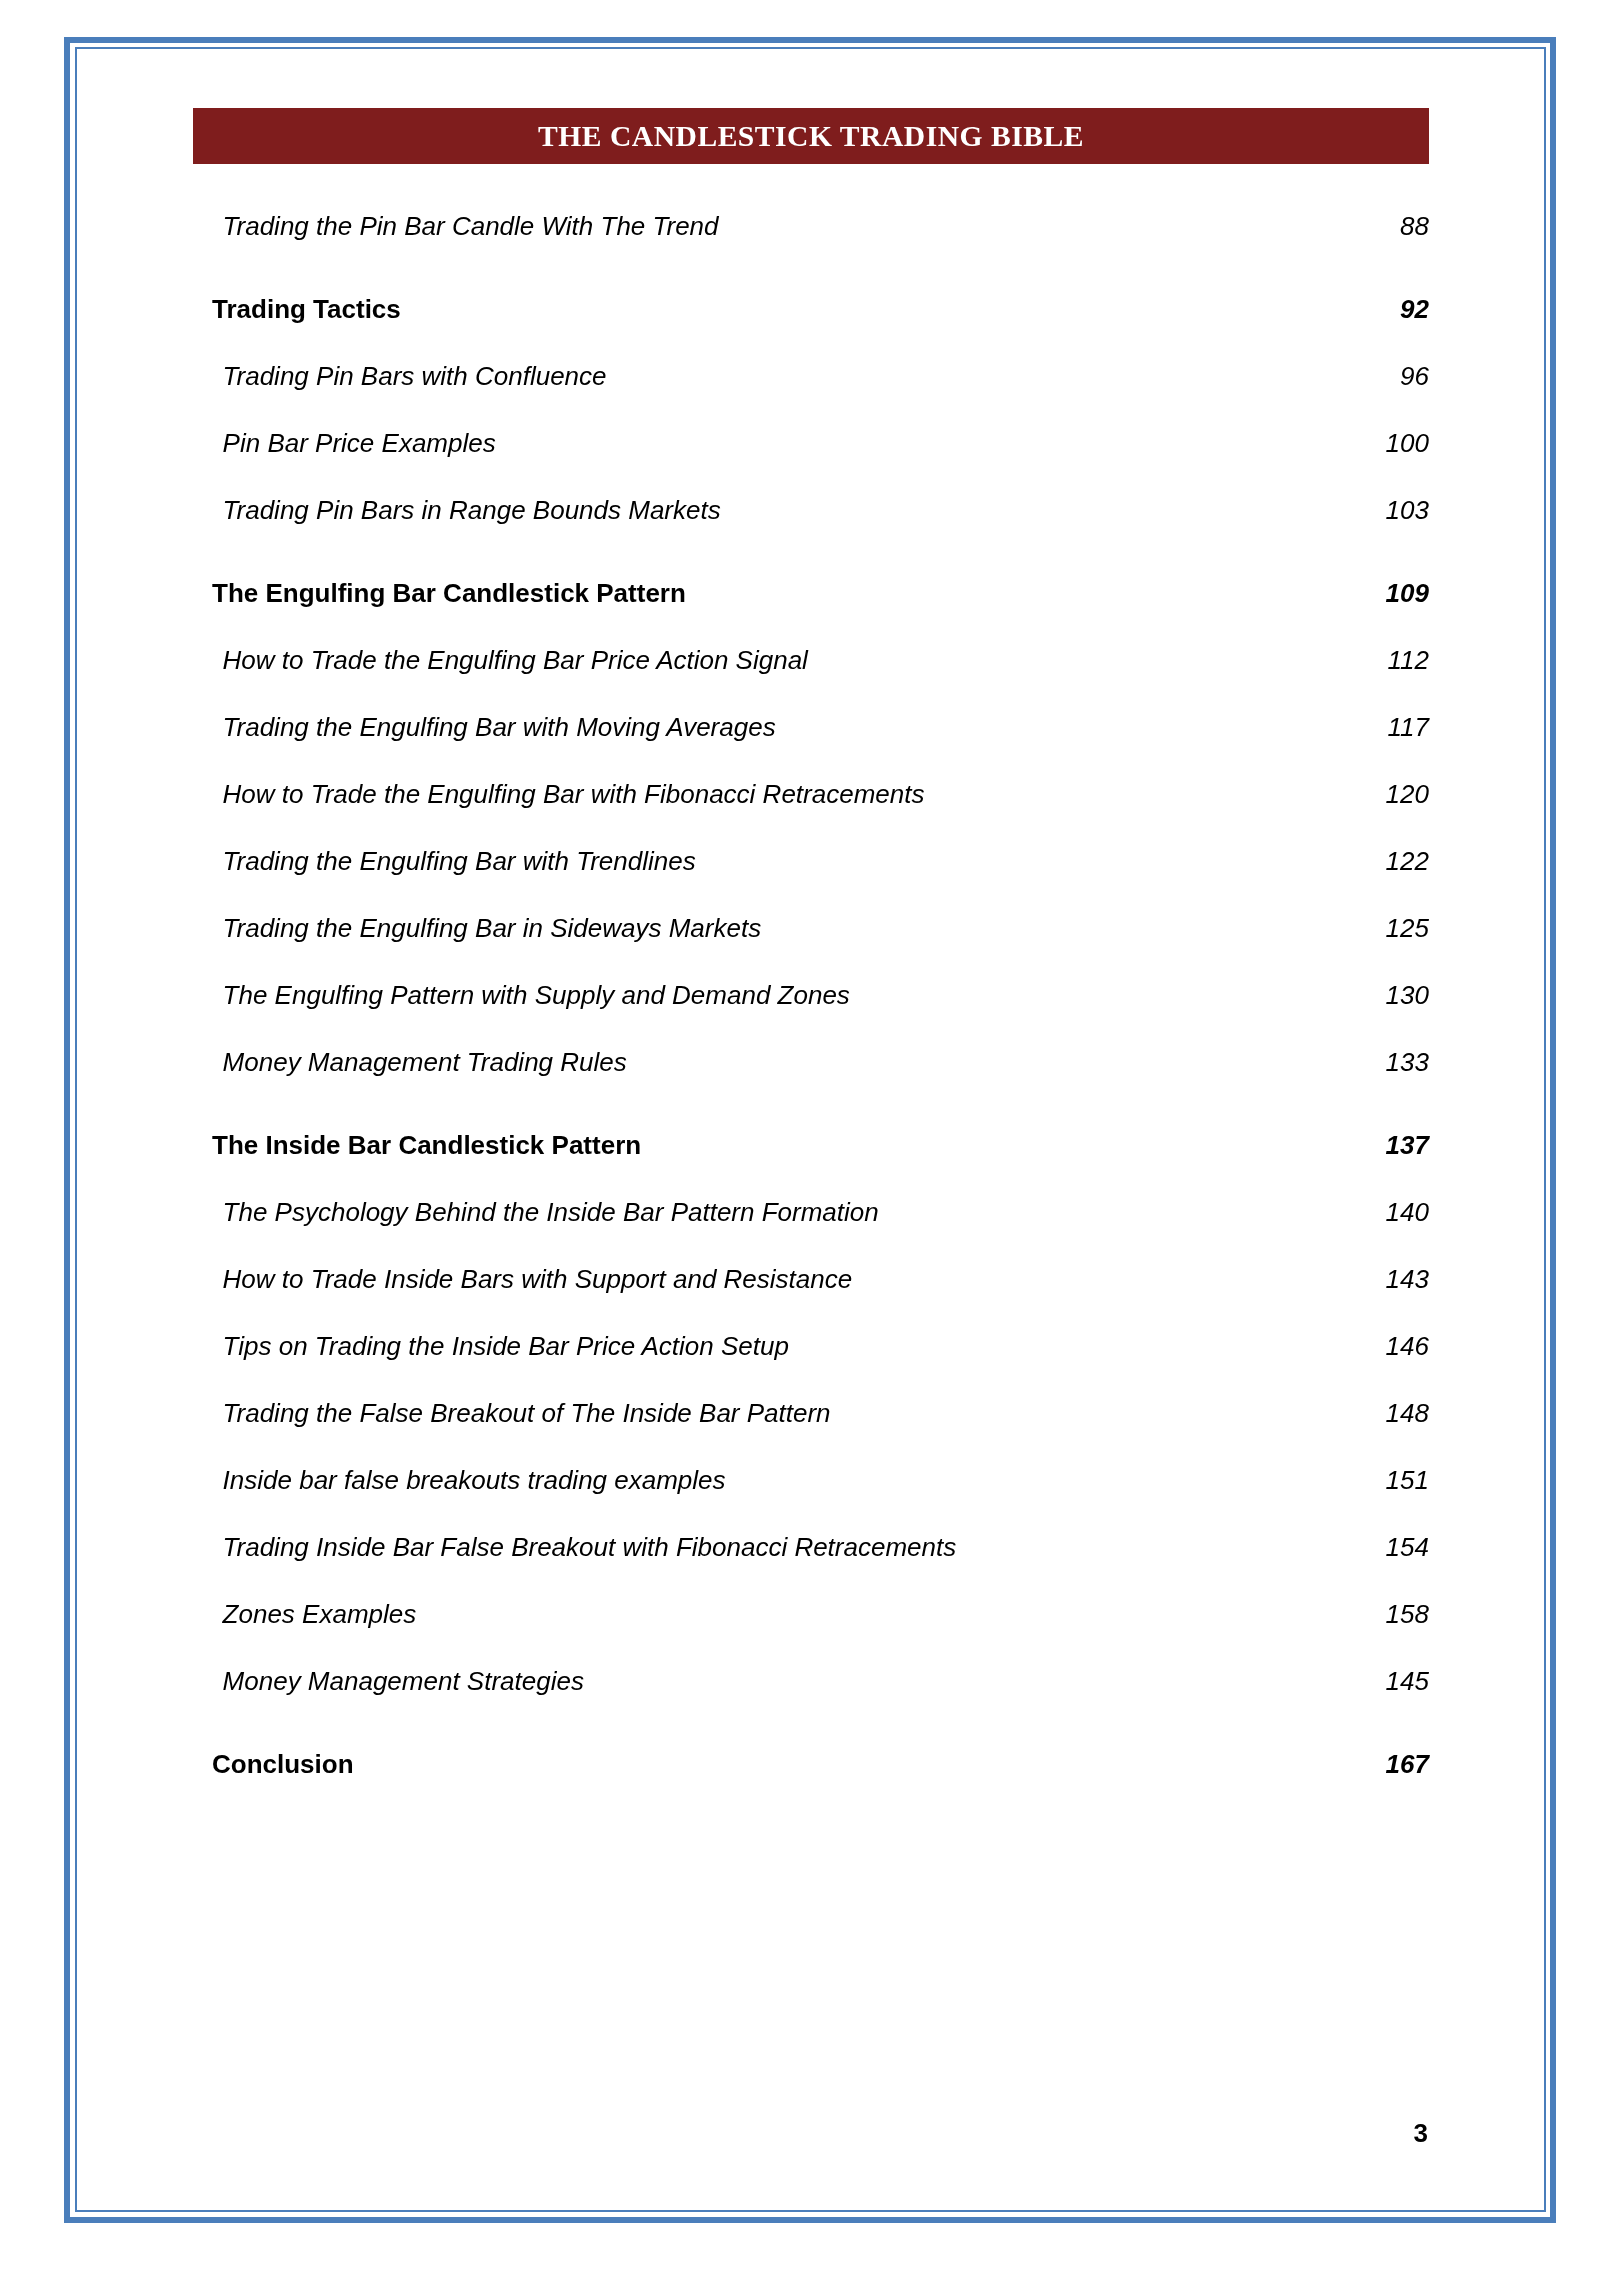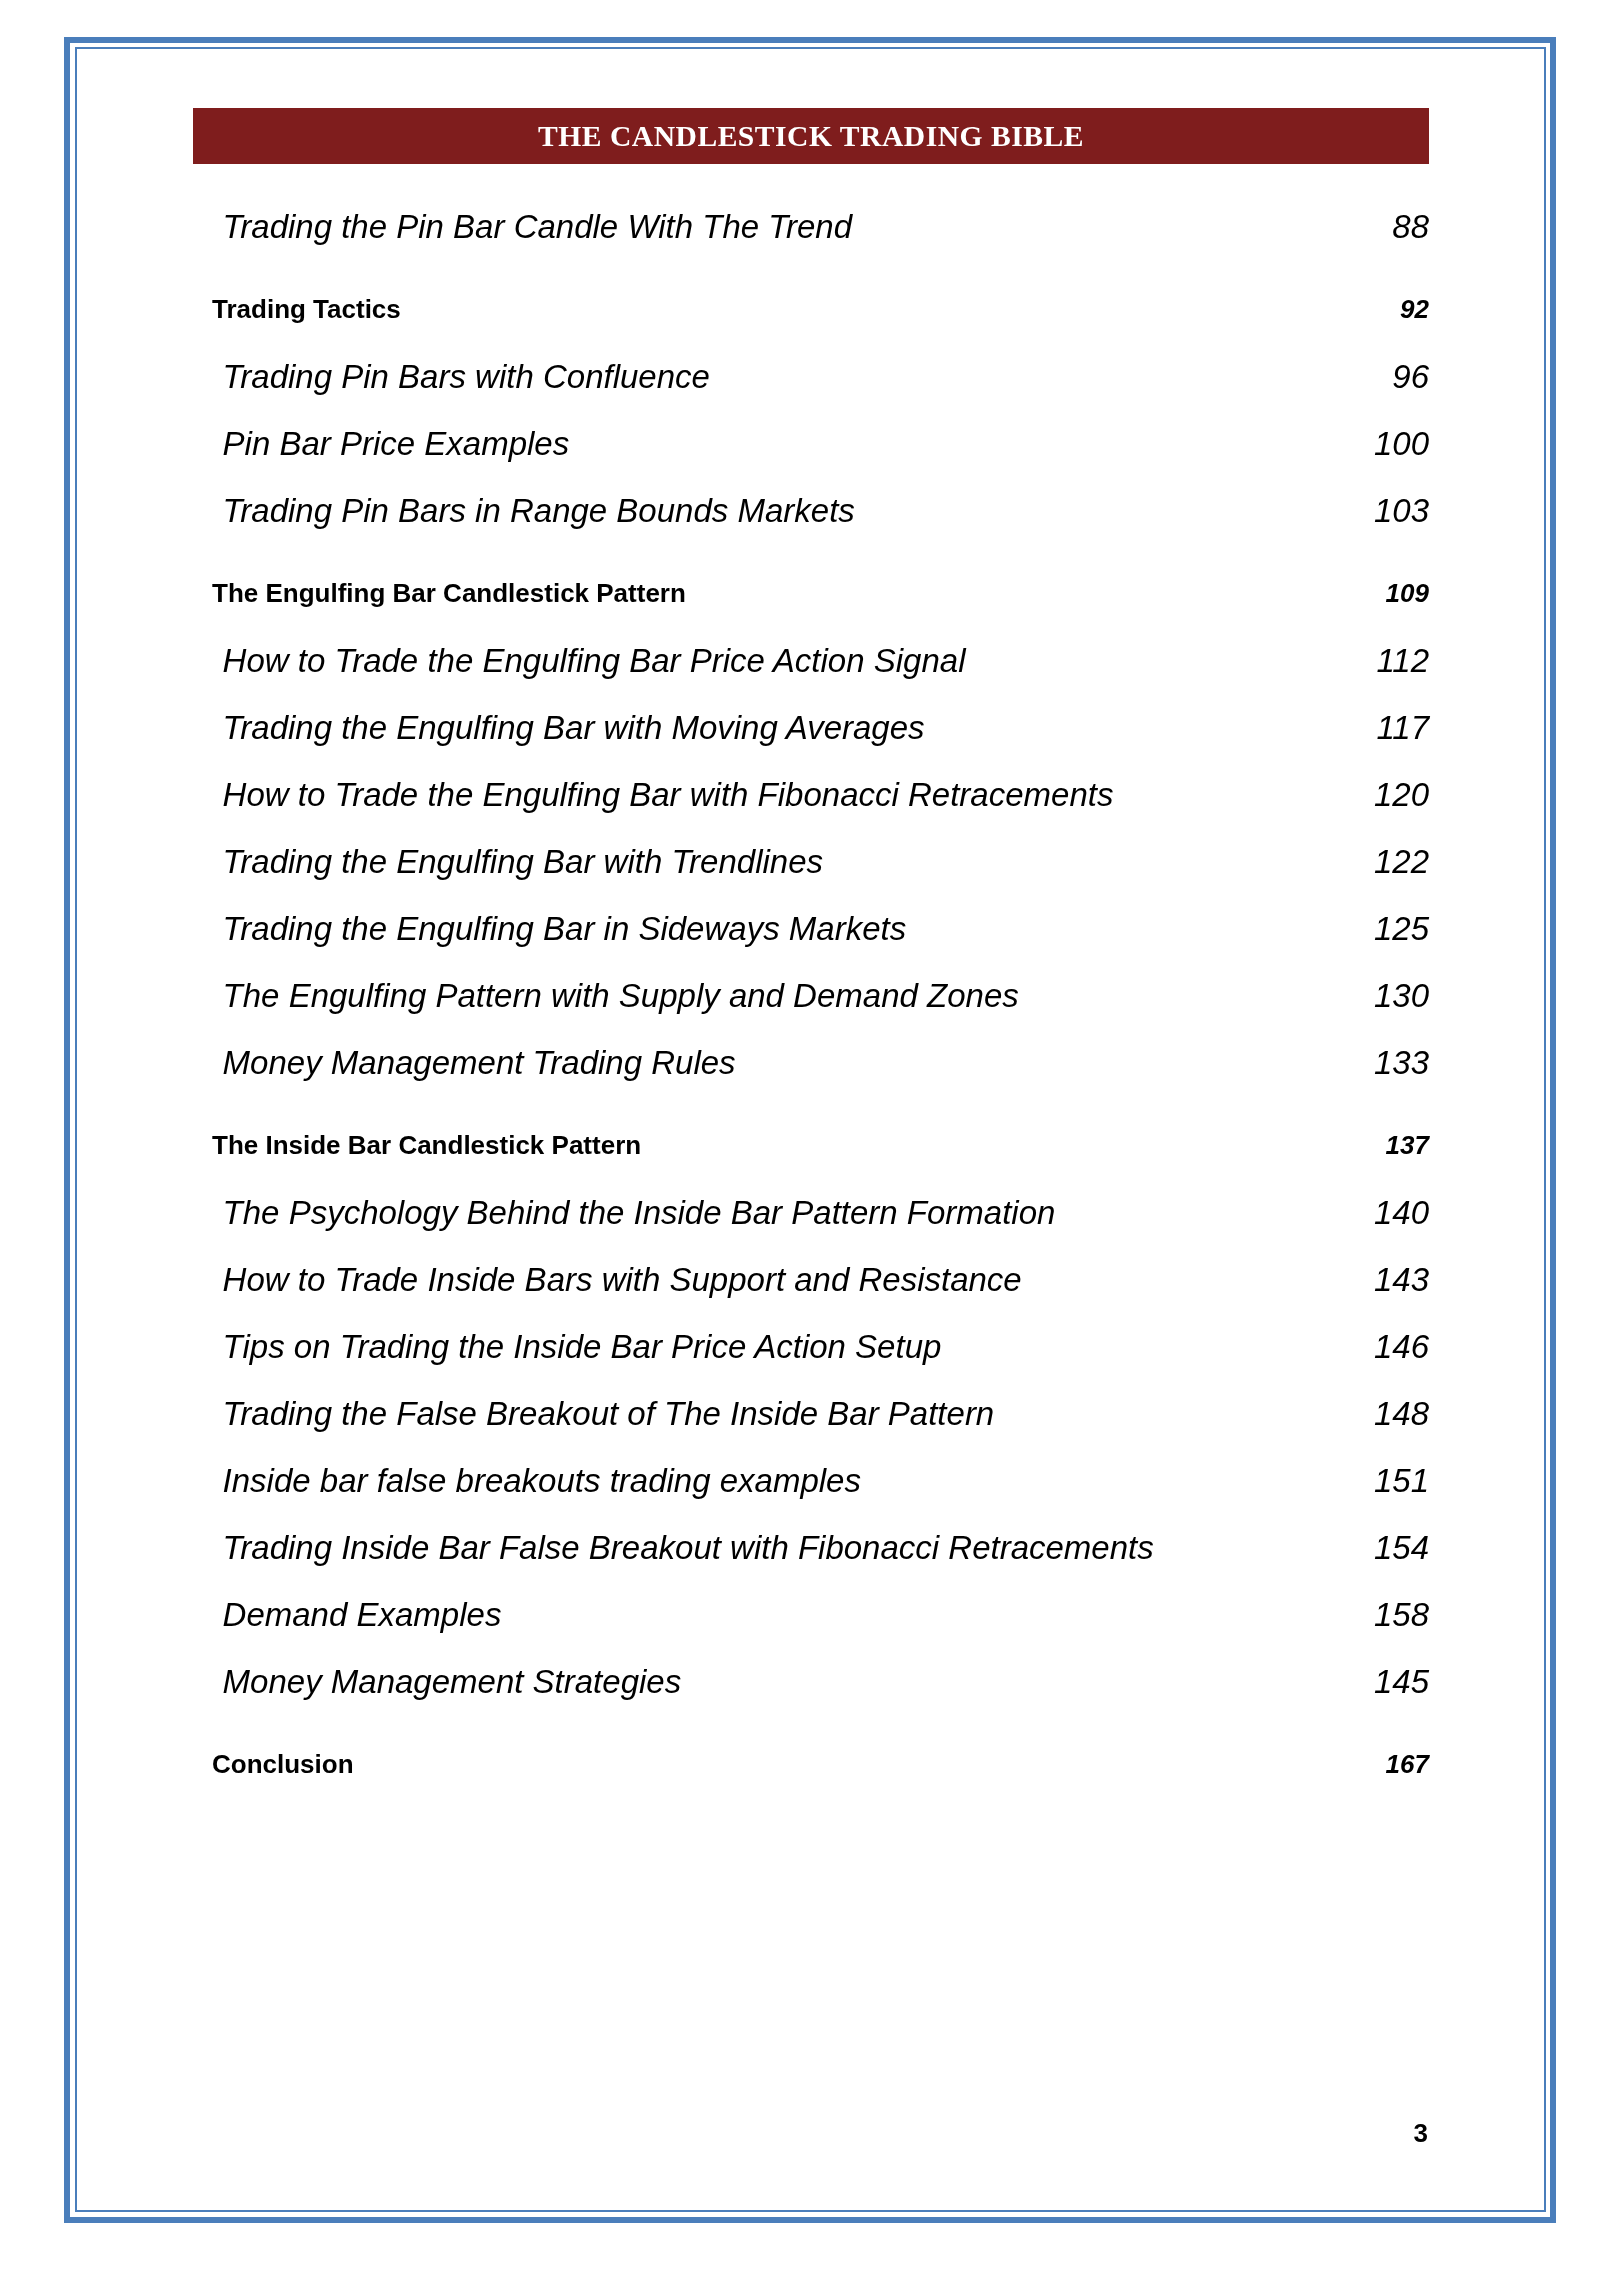--- a/index.html
+++ b/index.html
@@ -88,21 +88,21 @@
     color: #000000;
     margin-left: 19px;
   }
   .toc-row.level-1.gap-top {
     margin-top: 16px;
   }
   .toc-row.level-2 {
     padding-left: 29.6px;
     font-weight: normal;
     font-style: italic;
-    font-size: 33px;
+    font-size: 26px;
     color: #000000;
   }
   .toc-title {
     display: inline-block;
   }
   .toc-page {
     position: absolute;
     right: 0;
     top: 0;
     font-style: italic;
@@ -146,21 +146,21 @@
       <div class="toc-row level-2"><span class="toc-title">Trading the Engulfing Bar in Sideways Markets</span><span class="toc-page">125</span></div>
       <div class="toc-row level-2"><span class="toc-title">The Engulfing Pattern with Supply and Demand Zones</span><span class="toc-page">130</span></div>
       <div class="toc-row level-2"><span class="toc-title">Money Management Trading Rules</span><span class="toc-page">133</span></div>
       <div class="toc-row level-1 gap-top"><span class="toc-title">The Inside Bar Candlestick Pattern</span><span class="toc-page">137</span></div>
       <div class="toc-row level-2"><span class="toc-title">The Psychology Behind the Inside Bar Pattern Formation</span><span class="toc-page">140</span></div>
       <div class="toc-row level-2"><span class="toc-title">How to Trade Inside Bars with Support and Resistance</span><span class="toc-page">143</span></div>
       <div class="toc-row level-2"><span class="toc-title">Tips on Trading the Inside Bar Price Action Setup</span><span class="toc-page">146</span></div>
       <div class="toc-row level-2"><span class="toc-title">Trading the False Breakout of The Inside Bar Pattern</span><span class="toc-page">148</span></div>
       <div class="toc-row level-2"><span class="toc-title">Inside bar false breakouts trading examples</span><span class="toc-page">151</span></div>
       <div class="toc-row level-2"><span class="toc-title">Trading Inside Bar False Breakout with Fibonacci Retracements</span><span class="toc-page">154</span></div>
-      <div class="toc-row level-2"><span class="toc-title">Demand Examples</span><span class="toc-page">158</span></div>
+      <div class="toc-row level-2"><span class="toc-title">Zones Examples</span><span class="toc-page">158</span></div>
       <div class="toc-row level-2"><span class="toc-title">Money Management Strategies</span><span class="toc-page">145</span></div>
       <div class="toc-row level-1 gap-top"><span class="toc-title">Conclusion</span><span class="toc-page">167</span></div>
     </div>
 
   <div class="page-number">3</div>
 
 </div>
 
 
 </body></html>

